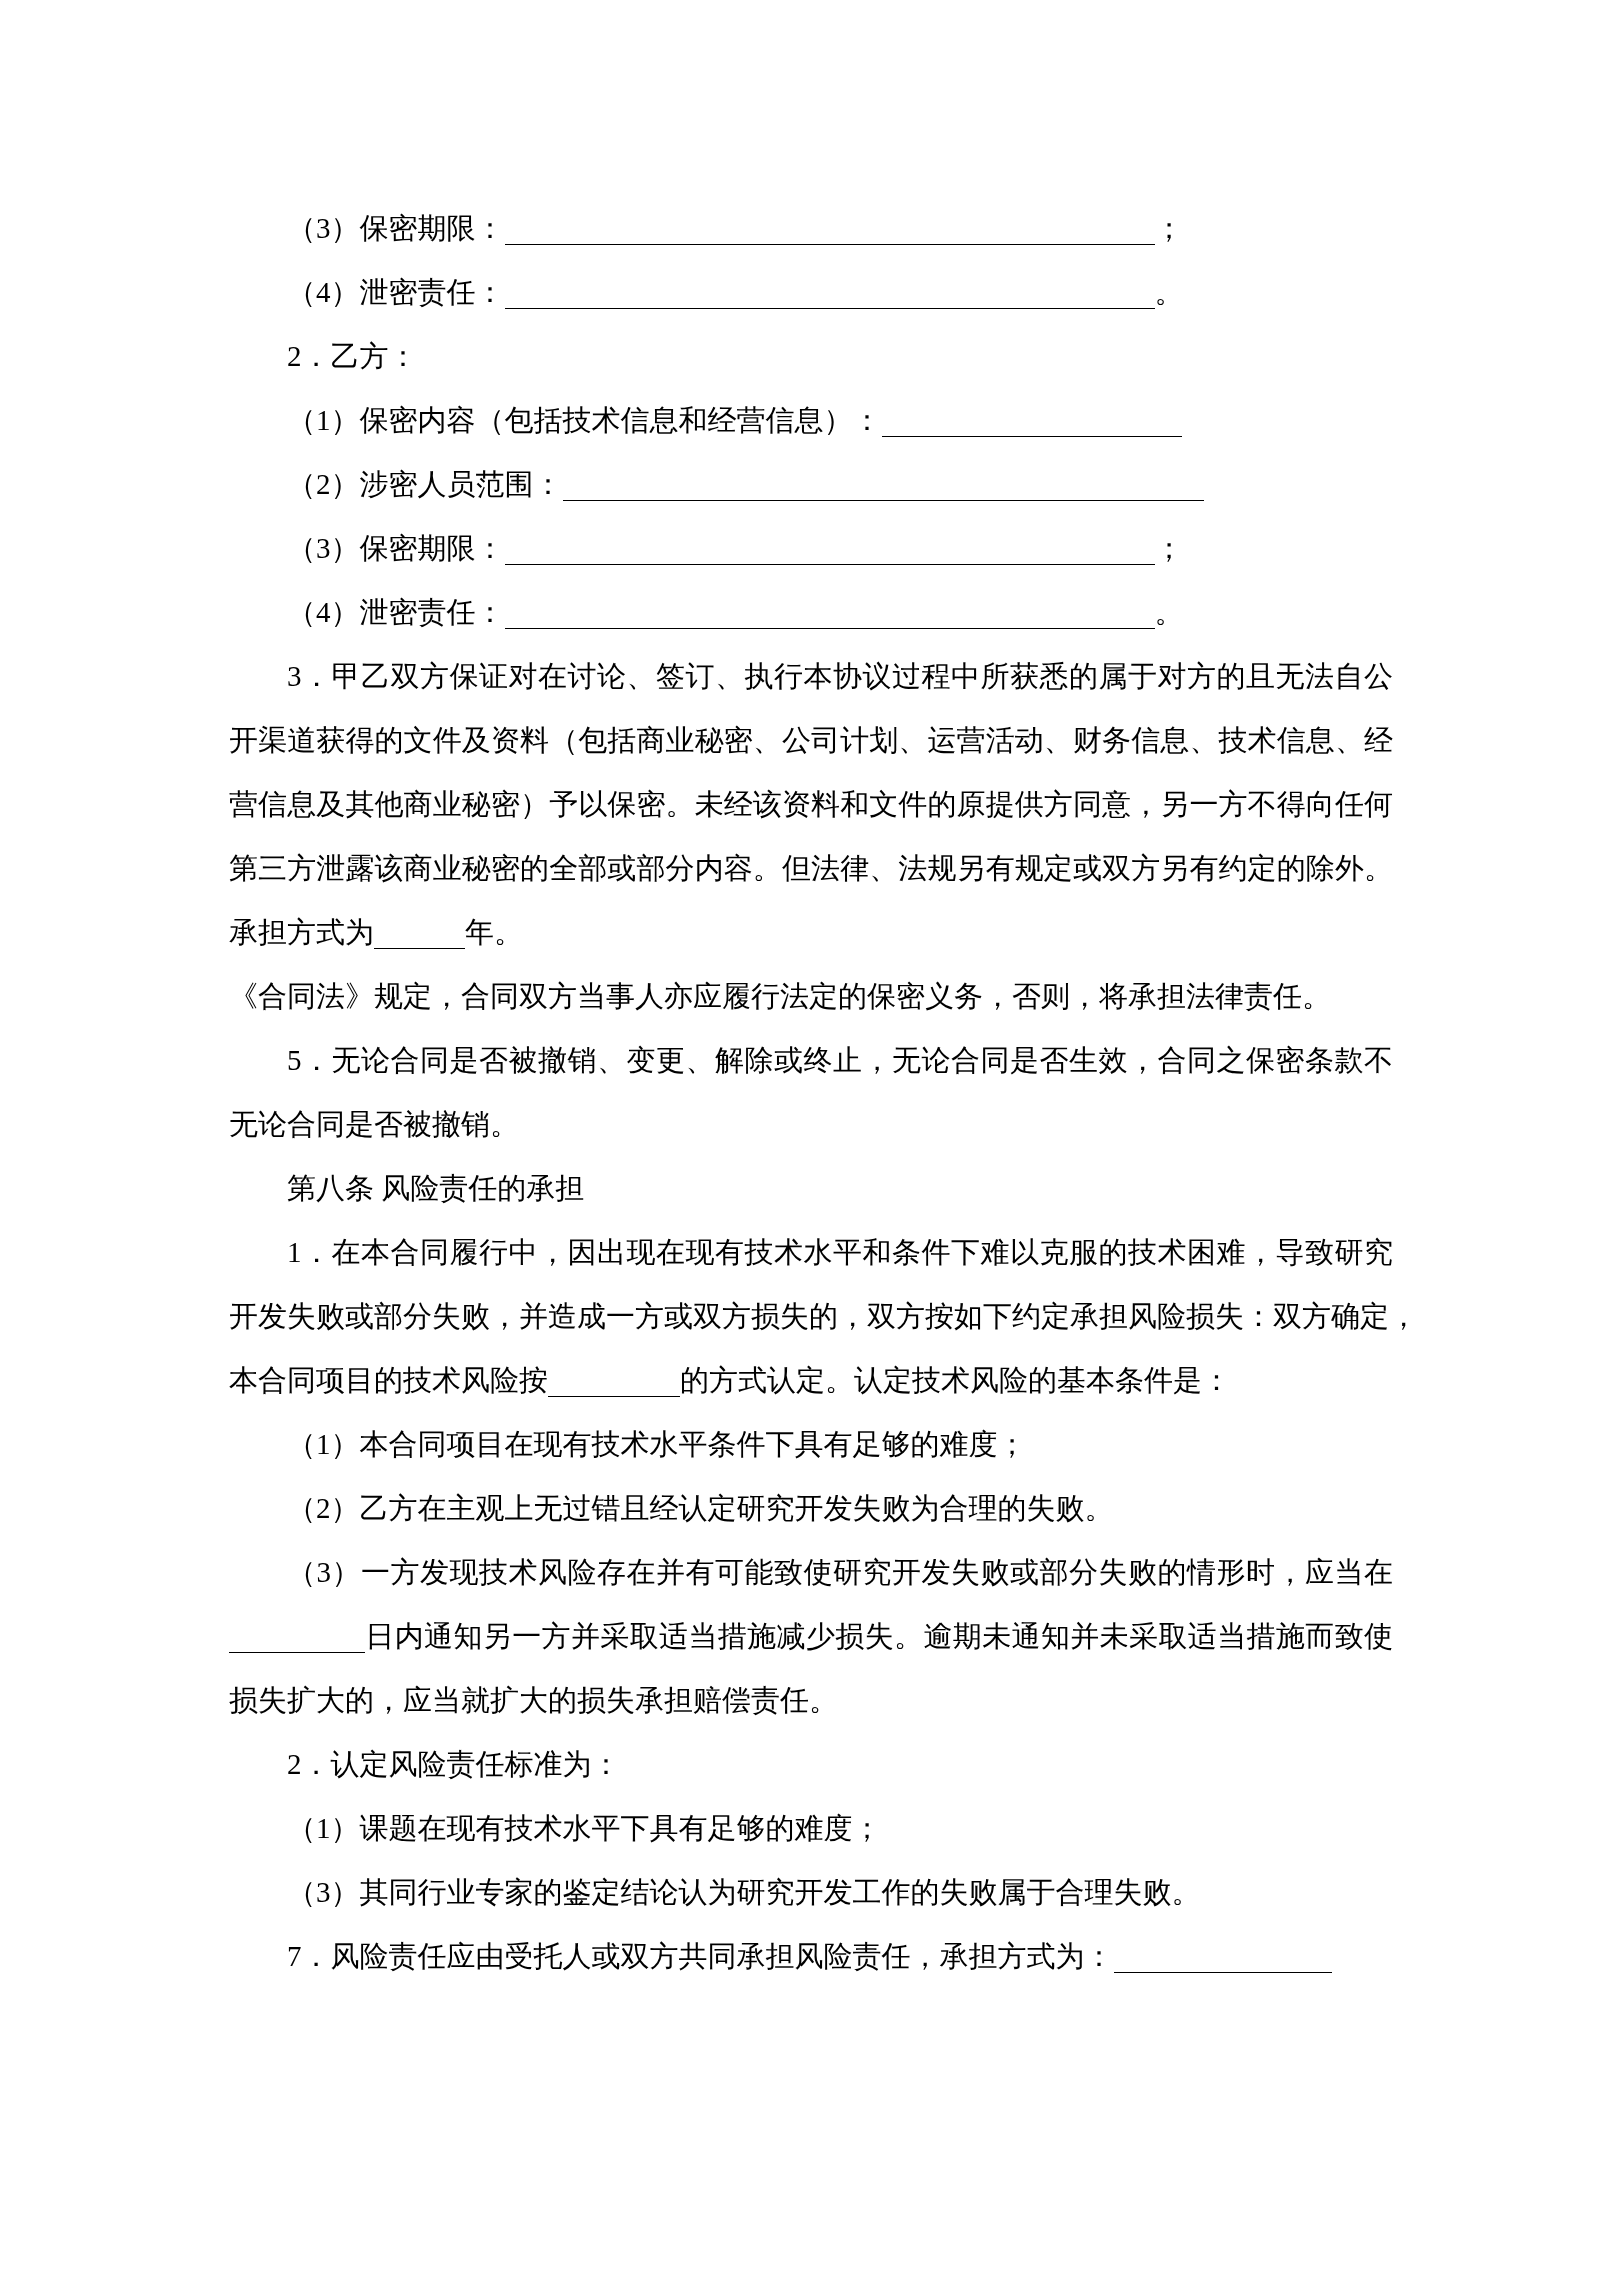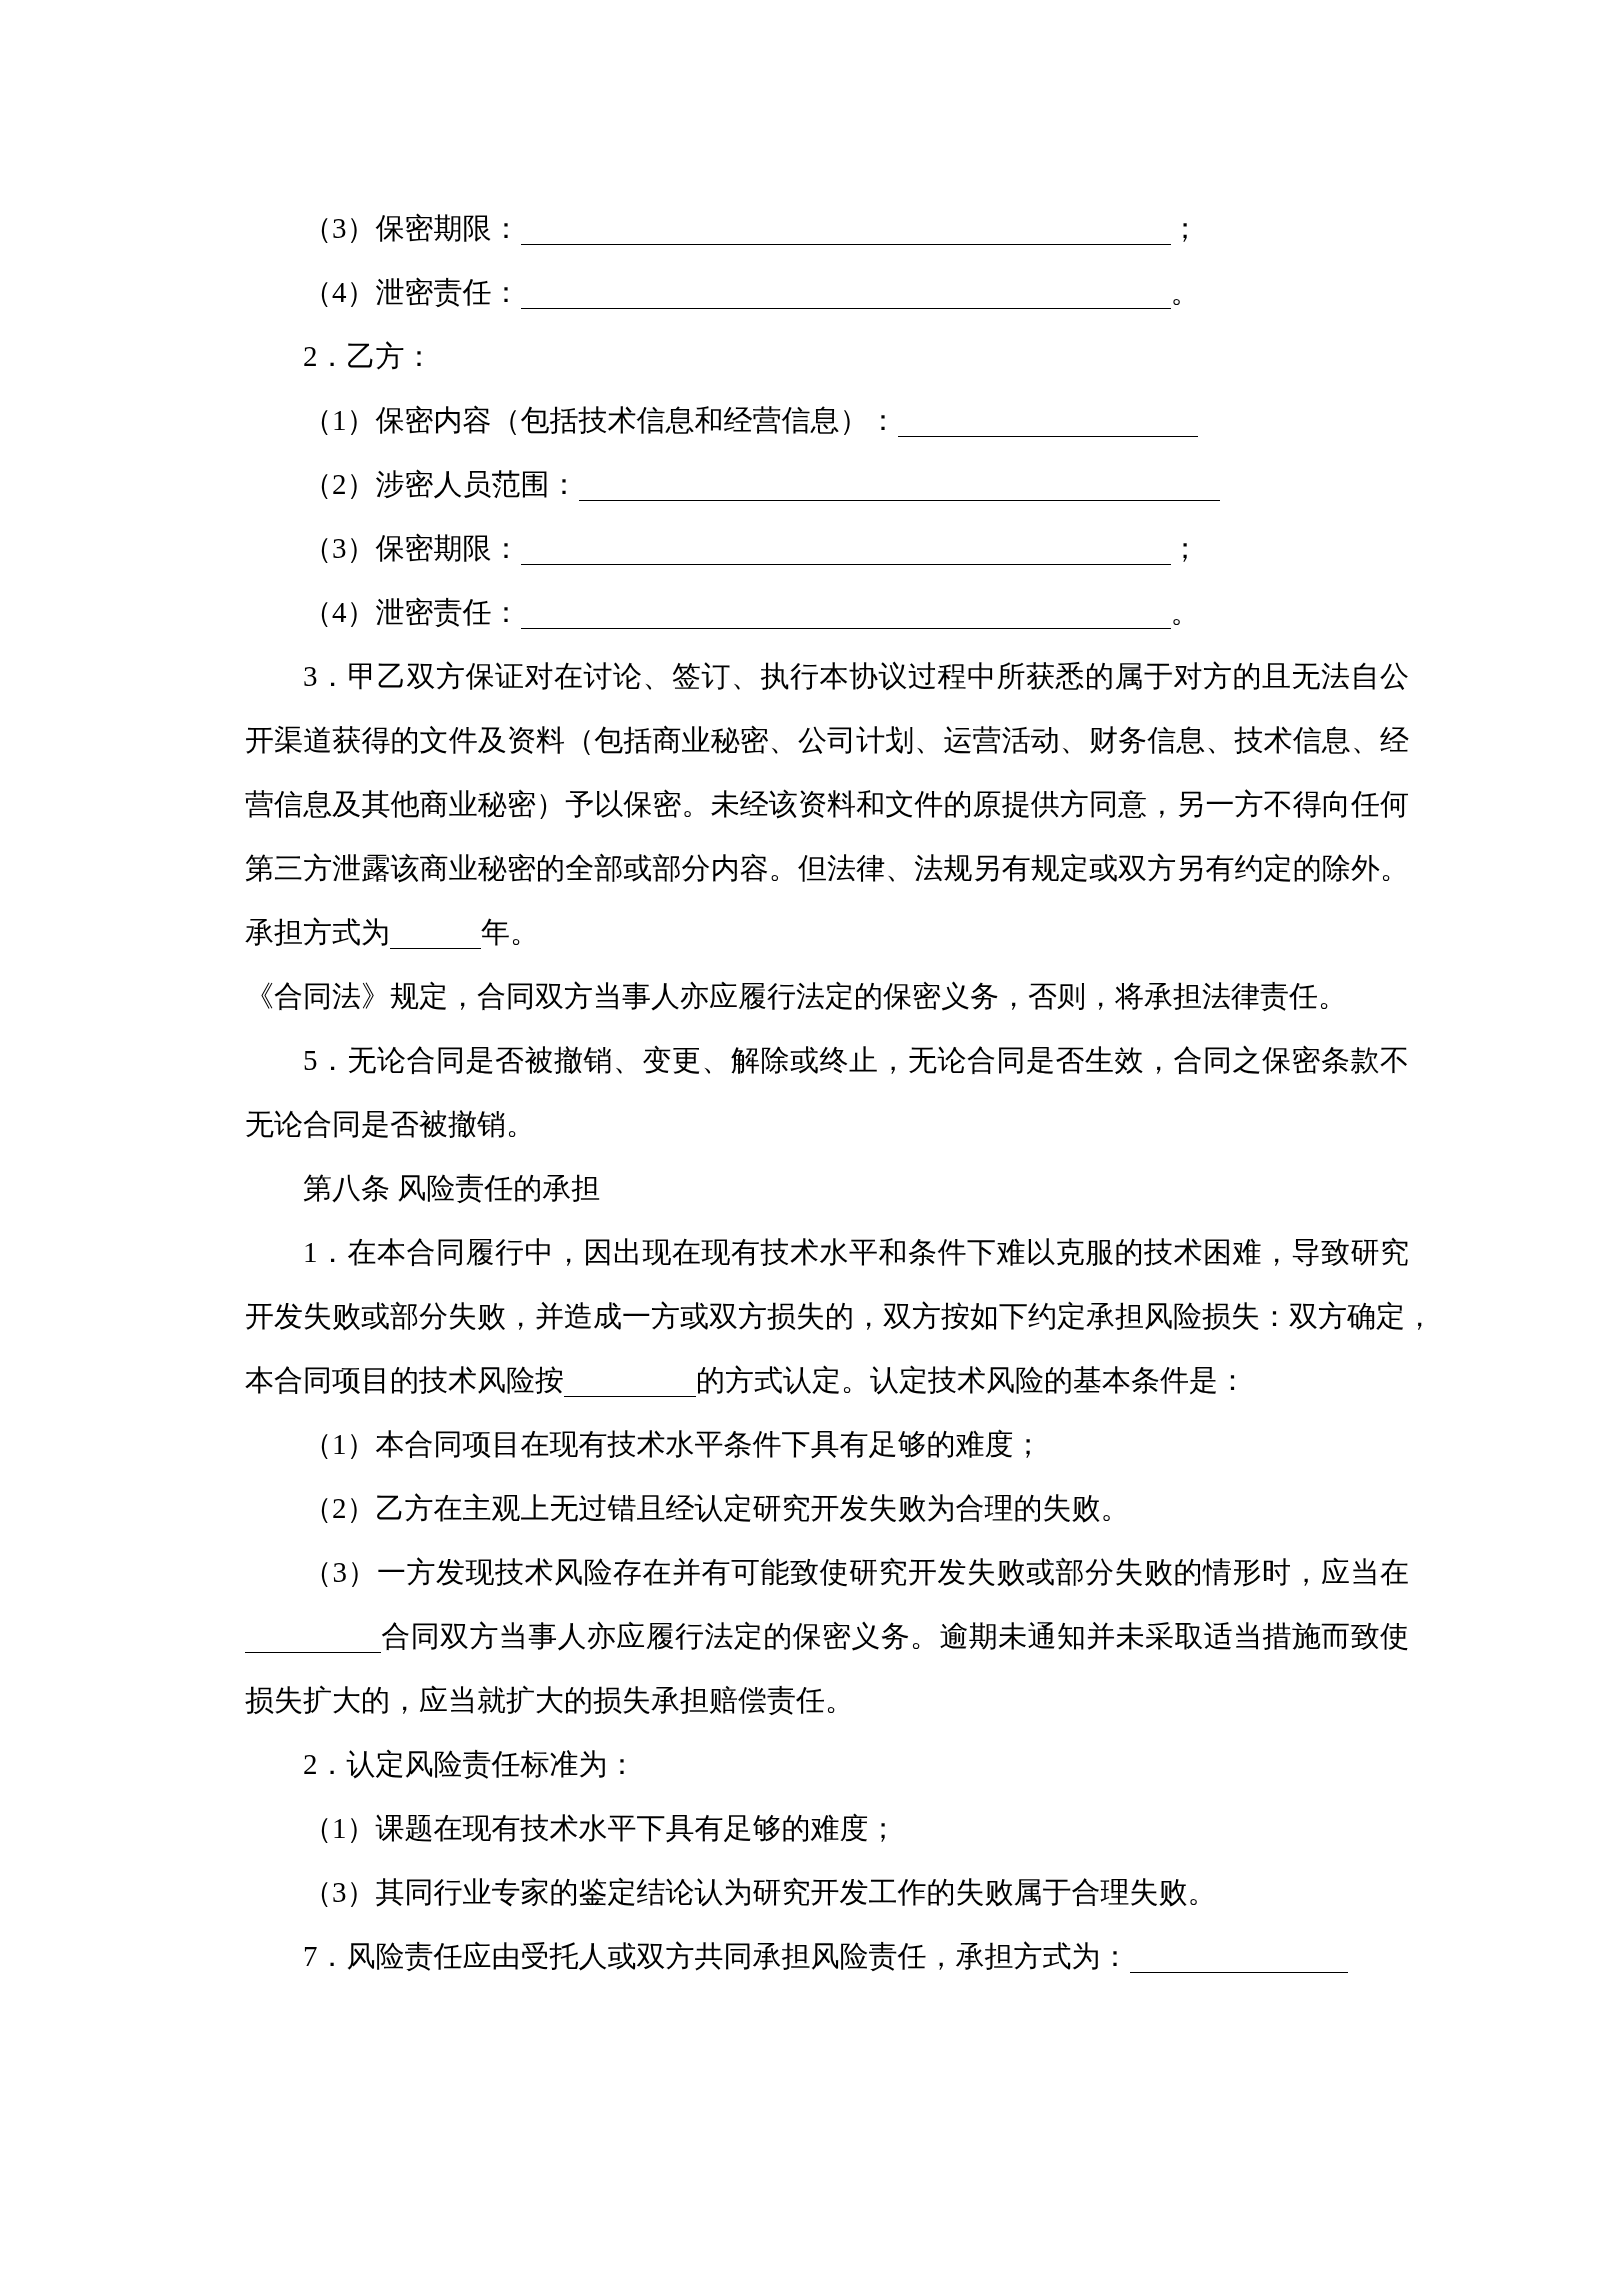--- a/index.html
+++ b/index.html
@@ -12,21 +12,21 @@
     width: 1623px;
     height: 2294px;
     background: #ffffff;
     color: #000000;
     font-family: "Liberation Serif", "DejaVu Serif", serif;
     overflow: hidden;
   }
   .text-block {
     position: absolute;
     top: 196px;
-    left: 245px;
+    left: 229px;
     width: 1164px;
   }
   .line {
     font-size: 29px;
     line-height: 64px;
     height: 64px;
     white-space: pre;
     text-align: left;
   }
   .line.indent {
@@ -63,21 +63,21 @@
       <div class="line"><span>《合同法》规定，合同双方当事人亦应履行法定的保密义务，否则，将承担法律责任。</span></div>
       <div class="line indent full"><span>5．无论合同是否被撤销、变更、解除或终止，无论合同是否生效，合同之保密条款不</span></div>
       <div class="line"><span>无论合同是否被撤销。</span></div>
       <div class="line indent"><span>第八条 风险责任的承担</span></div>
       <div class="line indent full"><span>1．在本合同履行中，因出现在现有技术水平和条件下难以克服的技术困难，导致研究</span></div>
       <div class="line full"><span>开发失败或部分失败，并造成一方或双方损失的，双方按如下约定承担风险损失：双方确定，</span></div>
       <div class="line"><span>本合同项目的技术风险按</span><span class="blank" style="width: 132px;"></span><span>的方式认定。认定技术风险的基本条件是：</span></div>
       <div class="line indent"><span>（1）本合同项目在现有技术水平条件下具有足够的难度；</span></div>
       <div class="line indent"><span>（2）乙方在主观上无过错且经认定研究开发失败为合理的失败。</span></div>
       <div class="line indent full"><span>（3）一方发现技术风险存在并有可能致使研究开发失败或部分失败的情形时，应当在</span></div>
-      <div class="line full"><span class="blank" style="width: 136px;"></span><span>合同双方当事人亦应履行法定的保密义务。逾期未通知并未采取适当措施而致使</span></div>
+      <div class="line full"><span class="blank" style="width: 136px;"></span><span>日内通知另一方并采取适当措施减少损失。逾期未通知并未采取适当措施而致使</span></div>
       <div class="line"><span>损失扩大的，应当就扩大的损失承担赔偿责任。</span></div>
       <div class="line indent"><span>2．认定风险责任标准为：</span></div>
       <div class="line indent"><span>（1）课题在现有技术水平下具有足够的难度；</span></div>
       <div class="line indent"><span>（3）其同行业专家的鉴定结论认为研究开发工作的失败属于合理失败。</span></div>
       <div class="line indent"><span>7．风险责任应由受托人或双方共同承担风险责任，承担方式为：</span><span class="blank" style="width: 218px;"></span></div>
     </div>
 </div>
 
 
 </body></html>

